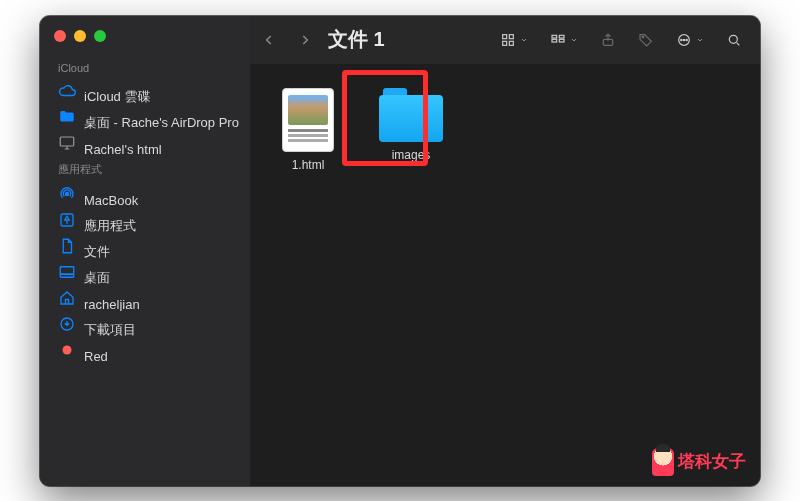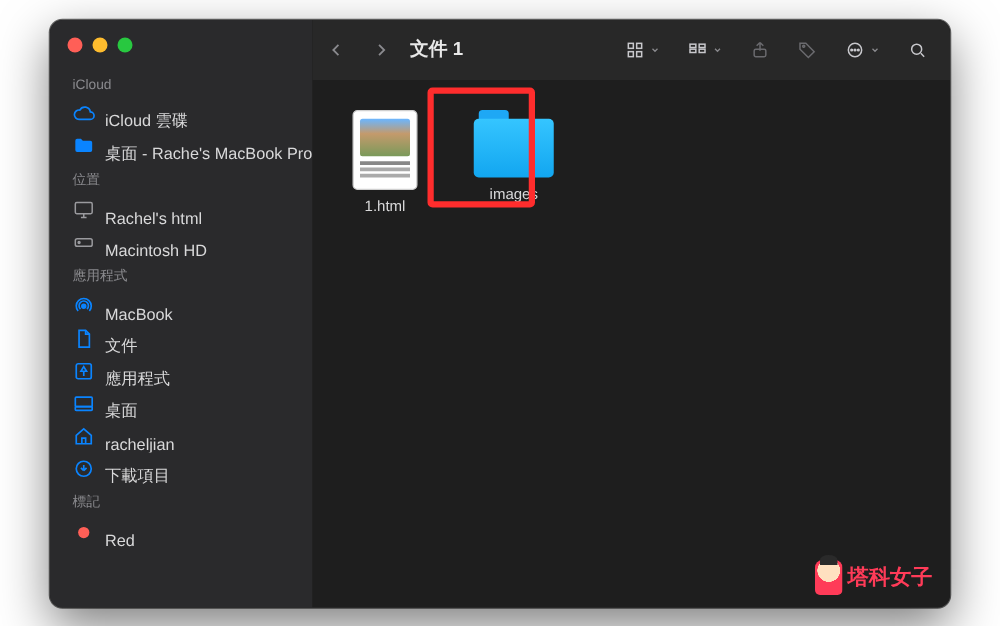--- a/index.html
+++ b/index.html
@@ -90,21 +90,21 @@
   .nav-arrows {
     display: flex;
     gap: 22px;
     color: #8a8a8e;
     padding: 0 6px 0 0;
   }
   .nav-arrows svg { width: 14px; height: 14px; }
   .title {
     color: #e8e8e8;
     font-weight: 600;
-    font-size: 15px;
+    font-size: 20px;
     flex: 0 0 auto;
     margin-right: auto;
   }
   .tb-btn {
     display: flex;
     align-items: center;
     gap: 4px;
     padding: 4px 6px;
     color: #c8c8cc;
   }
@@ -228,75 +228,65 @@
           </svg>
       </span>
       <span class="label">iCloud 雲碟</span>
     </div>
     <div class="sb-item">
       <span class="ic">
         <svg viewBox="0 0 24 24" fill="currentColor">
             <path d="M3 6a2 2 0 0 1 2-2h4l2 2h8a2 2 0 0 1 2 2v8a2 2 0 0 1-2 2H5a2 2 0 0 1-2-2V6z"></path>
           </svg>
       </span>
-      <span class="label">桌面 - Rache's MacBook Pro</span>
-    </div>
-
-    <div class="section-header">位置</div>
+      <span class="label">桌面 - Rache's AirDrop Pro</span>
+    </div>
+
     <div class="sb-item">
       <span class="ic grey">
         <svg viewBox="0 0 24 24" fill="none" stroke="currentColor" stroke-width="1.6">
             <rect x="3" y="4" width="18" height="12" rx="1.5"></rect>
             <path d="M9 20h6M12 16v4"></path>
           </svg>
       </span>
       <span class="label">Rachel's html</span>
     </div>
-    <div class="sb-item">
-      <span class="ic grey">
-        <svg viewBox="0 0 24 24" fill="none" stroke="currentColor" stroke-width="1.6">
-            <rect x="3" y="8" width="18" height="8" rx="2"></rect>
-            <circle cx="7" cy="12" r="1" fill="currentColor"></circle>
-          </svg>
-      </span>
-      <span class="label">Macintosh HD</span>
-    </div>
 
     <div class="section-header">應用程式</div>
     <div class="sb-item">
       <span class="ic">
         <svg viewBox="0 0 24 24" fill="none" stroke="currentColor" stroke-width="1.8">
             <circle cx="12" cy="12" r="2" fill="currentColor"></circle>
             <path d="M6 17a8 8 0 1 1 12 0"></path>
             <path d="M8.5 15a5 5 0 1 1 7 0"></path>
           </svg>
       </span>
       <span class="label">MacBook</span>
     </div>
     <div class="sb-item">
       <span class="ic">
         <svg viewBox="0 0 24 24" fill="none" stroke="currentColor" stroke-width="1.8">
+            <rect x="4" y="4" width="16" height="16" rx="2"></rect>
+            <path d="M12 7l3 5h-6l3-5zM12 17v-5"></path>
+          </svg>
+      </span>
+      <span class="label">應用程式</span>
+    </div>
+    <div class="sb-item">
+      <span class="ic">
+        <svg viewBox="0 0 24 24" fill="none" stroke="currentColor" stroke-width="1.8">
             <path d="M7 3h7l4 4v14H7z"></path>
             <path d="M14 3v4h4"></path>
           </svg>
       </span>
       <span class="label">文件</span>
     </div>
     <div class="sb-item">
       <span class="ic">
         <svg viewBox="0 0 24 24" fill="none" stroke="currentColor" stroke-width="1.8">
-            <rect x="4" y="4" width="16" height="16" rx="2"></rect>
-            <path d="M12 7l3 5h-6l3-5zM12 17v-5"></path>
-          </svg>
-      </span>
-      <span class="label">應用程式</span>
-    </div>
-    <div class="sb-item">
-      <span class="ic">
-        <svg viewBox="0 0 24 24" fill="none" stroke="currentColor" stroke-width="1.8">
             <rect x="3" y="5" width="18" height="10" rx="1"></rect>
             <rect x="3" y="15" width="18" height="4" rx="1"></rect>
           </svg>
       </span>
       <span class="label">桌面</span>
     </div>
     <div class="sb-item">
       <span class="ic">
         <svg viewBox="0 0 24 24" fill="none" stroke="currentColor" stroke-width="1.8">
             <path d="M4 11l8-7 8 7v9H4z"></path>
@@ -308,21 +298,20 @@
     <div class="sb-item">
       <span class="ic">
         <svg viewBox="0 0 24 24" fill="none" stroke="currentColor" stroke-width="1.8">
             <circle cx="12" cy="12" r="8"></circle>
             <path d="M12 8v6m0 0l-3-3m3 3l3-3"></path>
           </svg>
       </span>
       <span class="label">下載項目</span>
     </div>
 
-    <div class="section-header">標記</div>
     <div class="sb-item tag">
       <span class="ic">
         <svg viewBox="0 0 24 24">
             <circle cx="12" cy="12" r="6" fill="#ff5f57"></circle>
           </svg>
       </span>
       <span class="label">Red</span>
     </div>
   </div>
 

